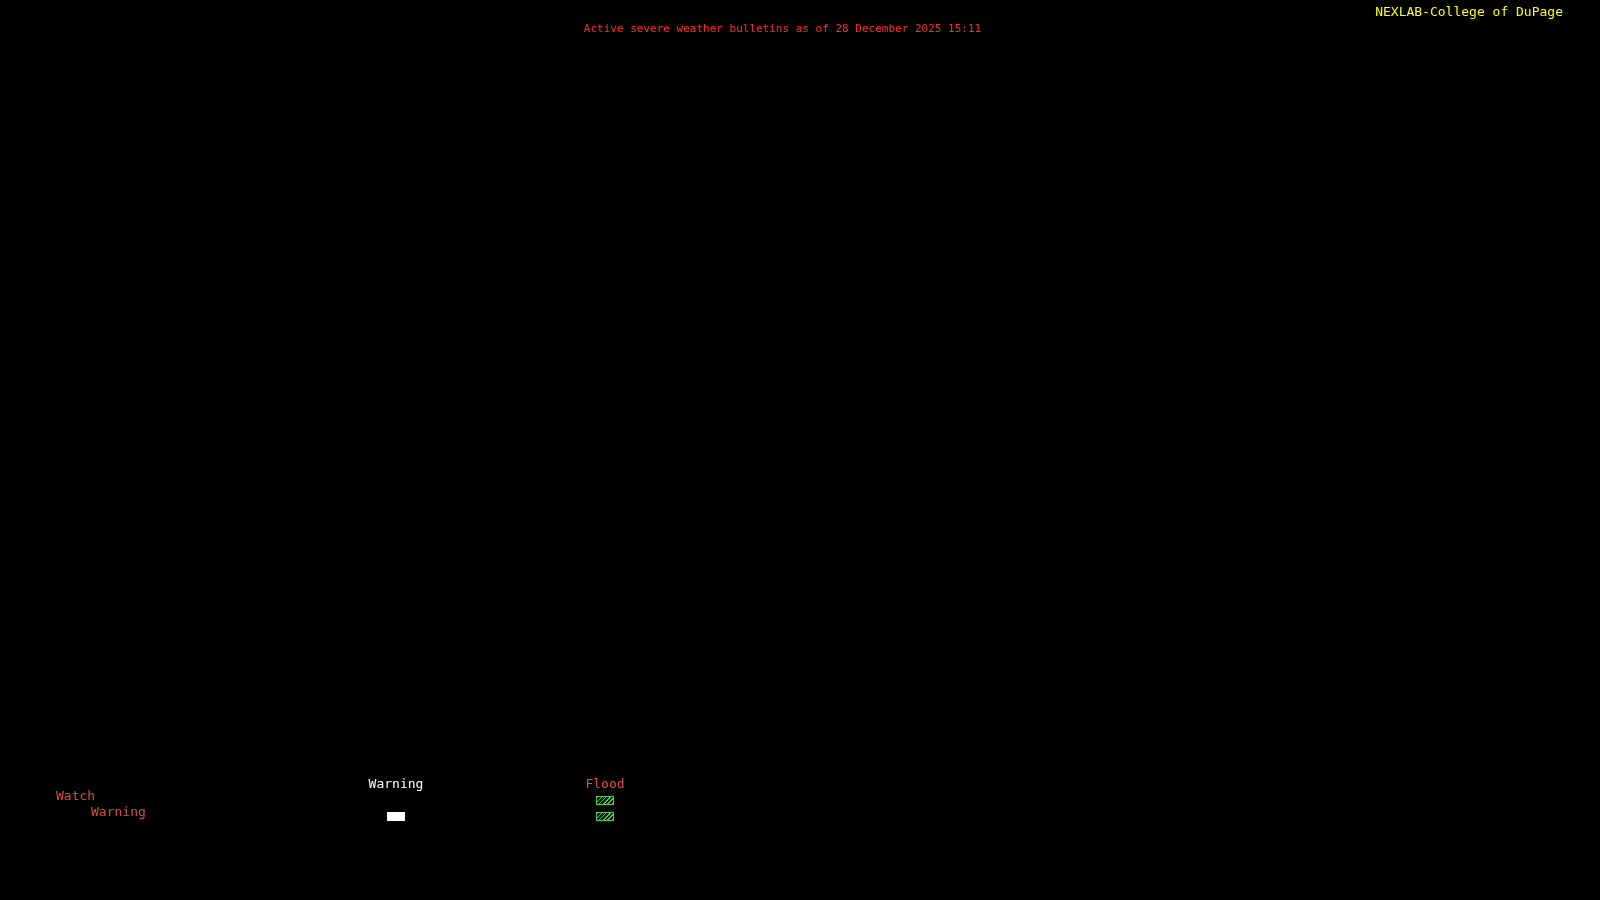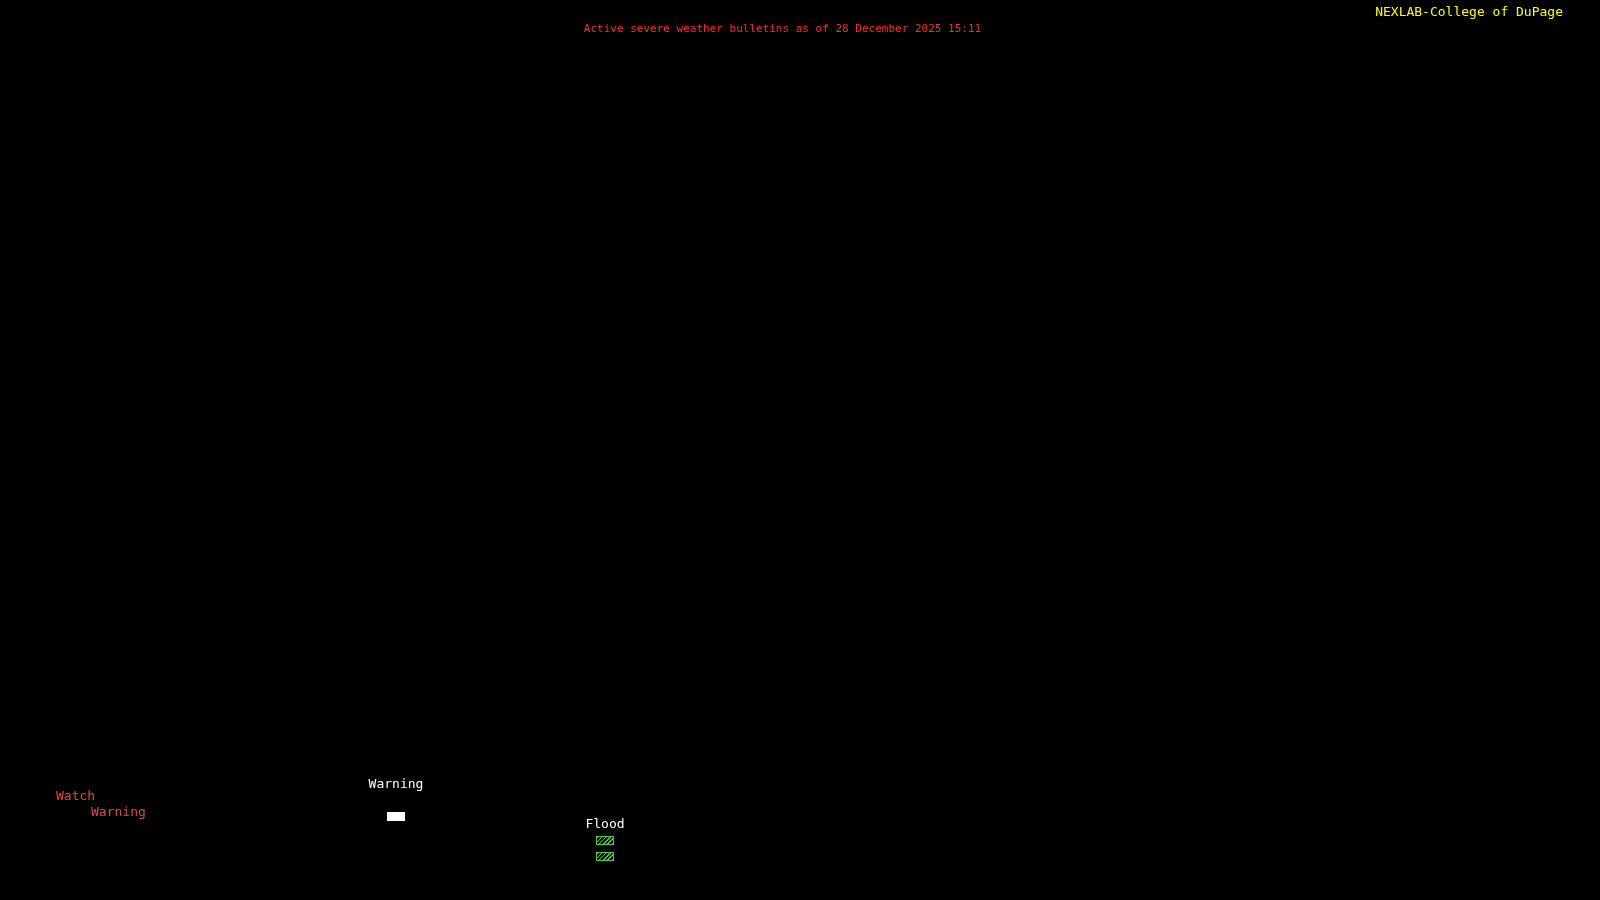--- a/index.html
+++ b/index.html
@@ -151,21 +151,21 @@
       <div class="slot">
           <span class="box none" style="--c: #ffffff;"></span>
         </div>
       <div class="slot">
           <span class="box filled" style="--c: #ffffff;"></span>
         </div>
     </div>
 
 
     <div class="legend-col" style="left:505px">
-      <div class="col-label" style="color: #ffffff; margin-top: 40px;">Flood</div>
+      <div class="col-label" style="color: #ef4444;">Flood</div>
       <div class="slot">
           <span class="box hatched" style="--c: #44cc44;"></span>
         </div>
       <div class="slot">
           <span class="box hatched" style="--c: #44cc44;"></span>
         </div>
     </div>
 
   </div>
 </div>

